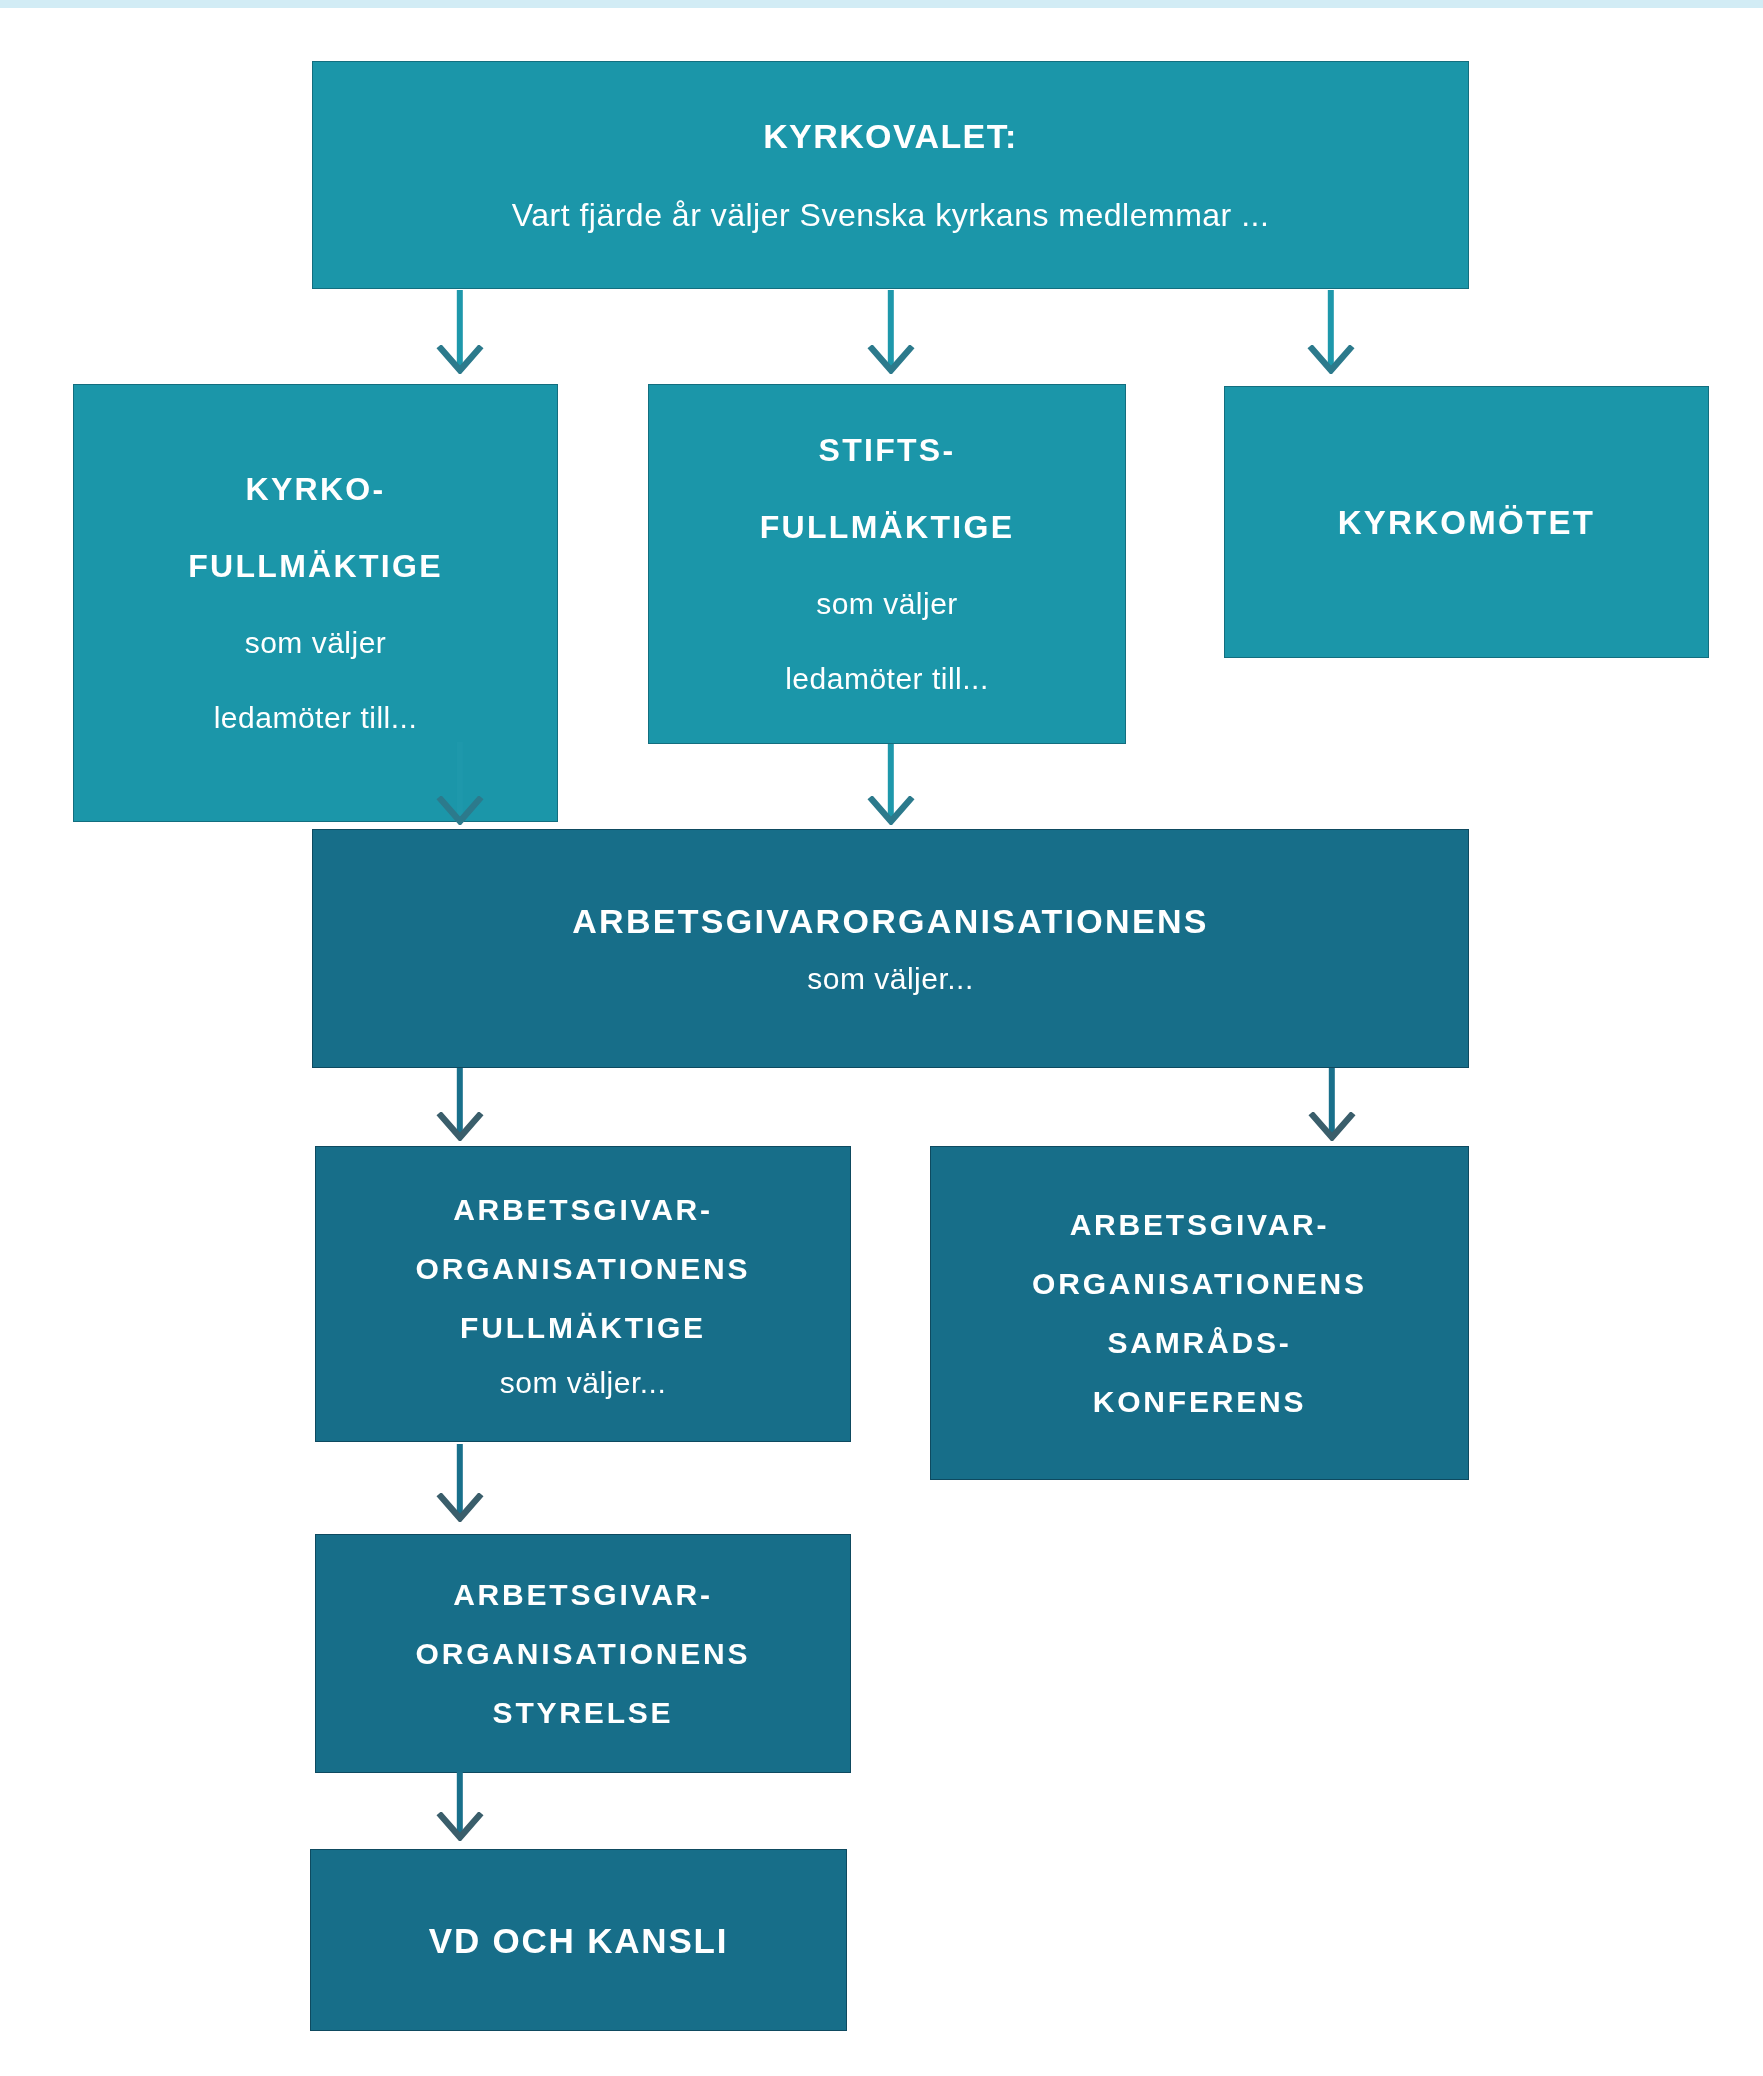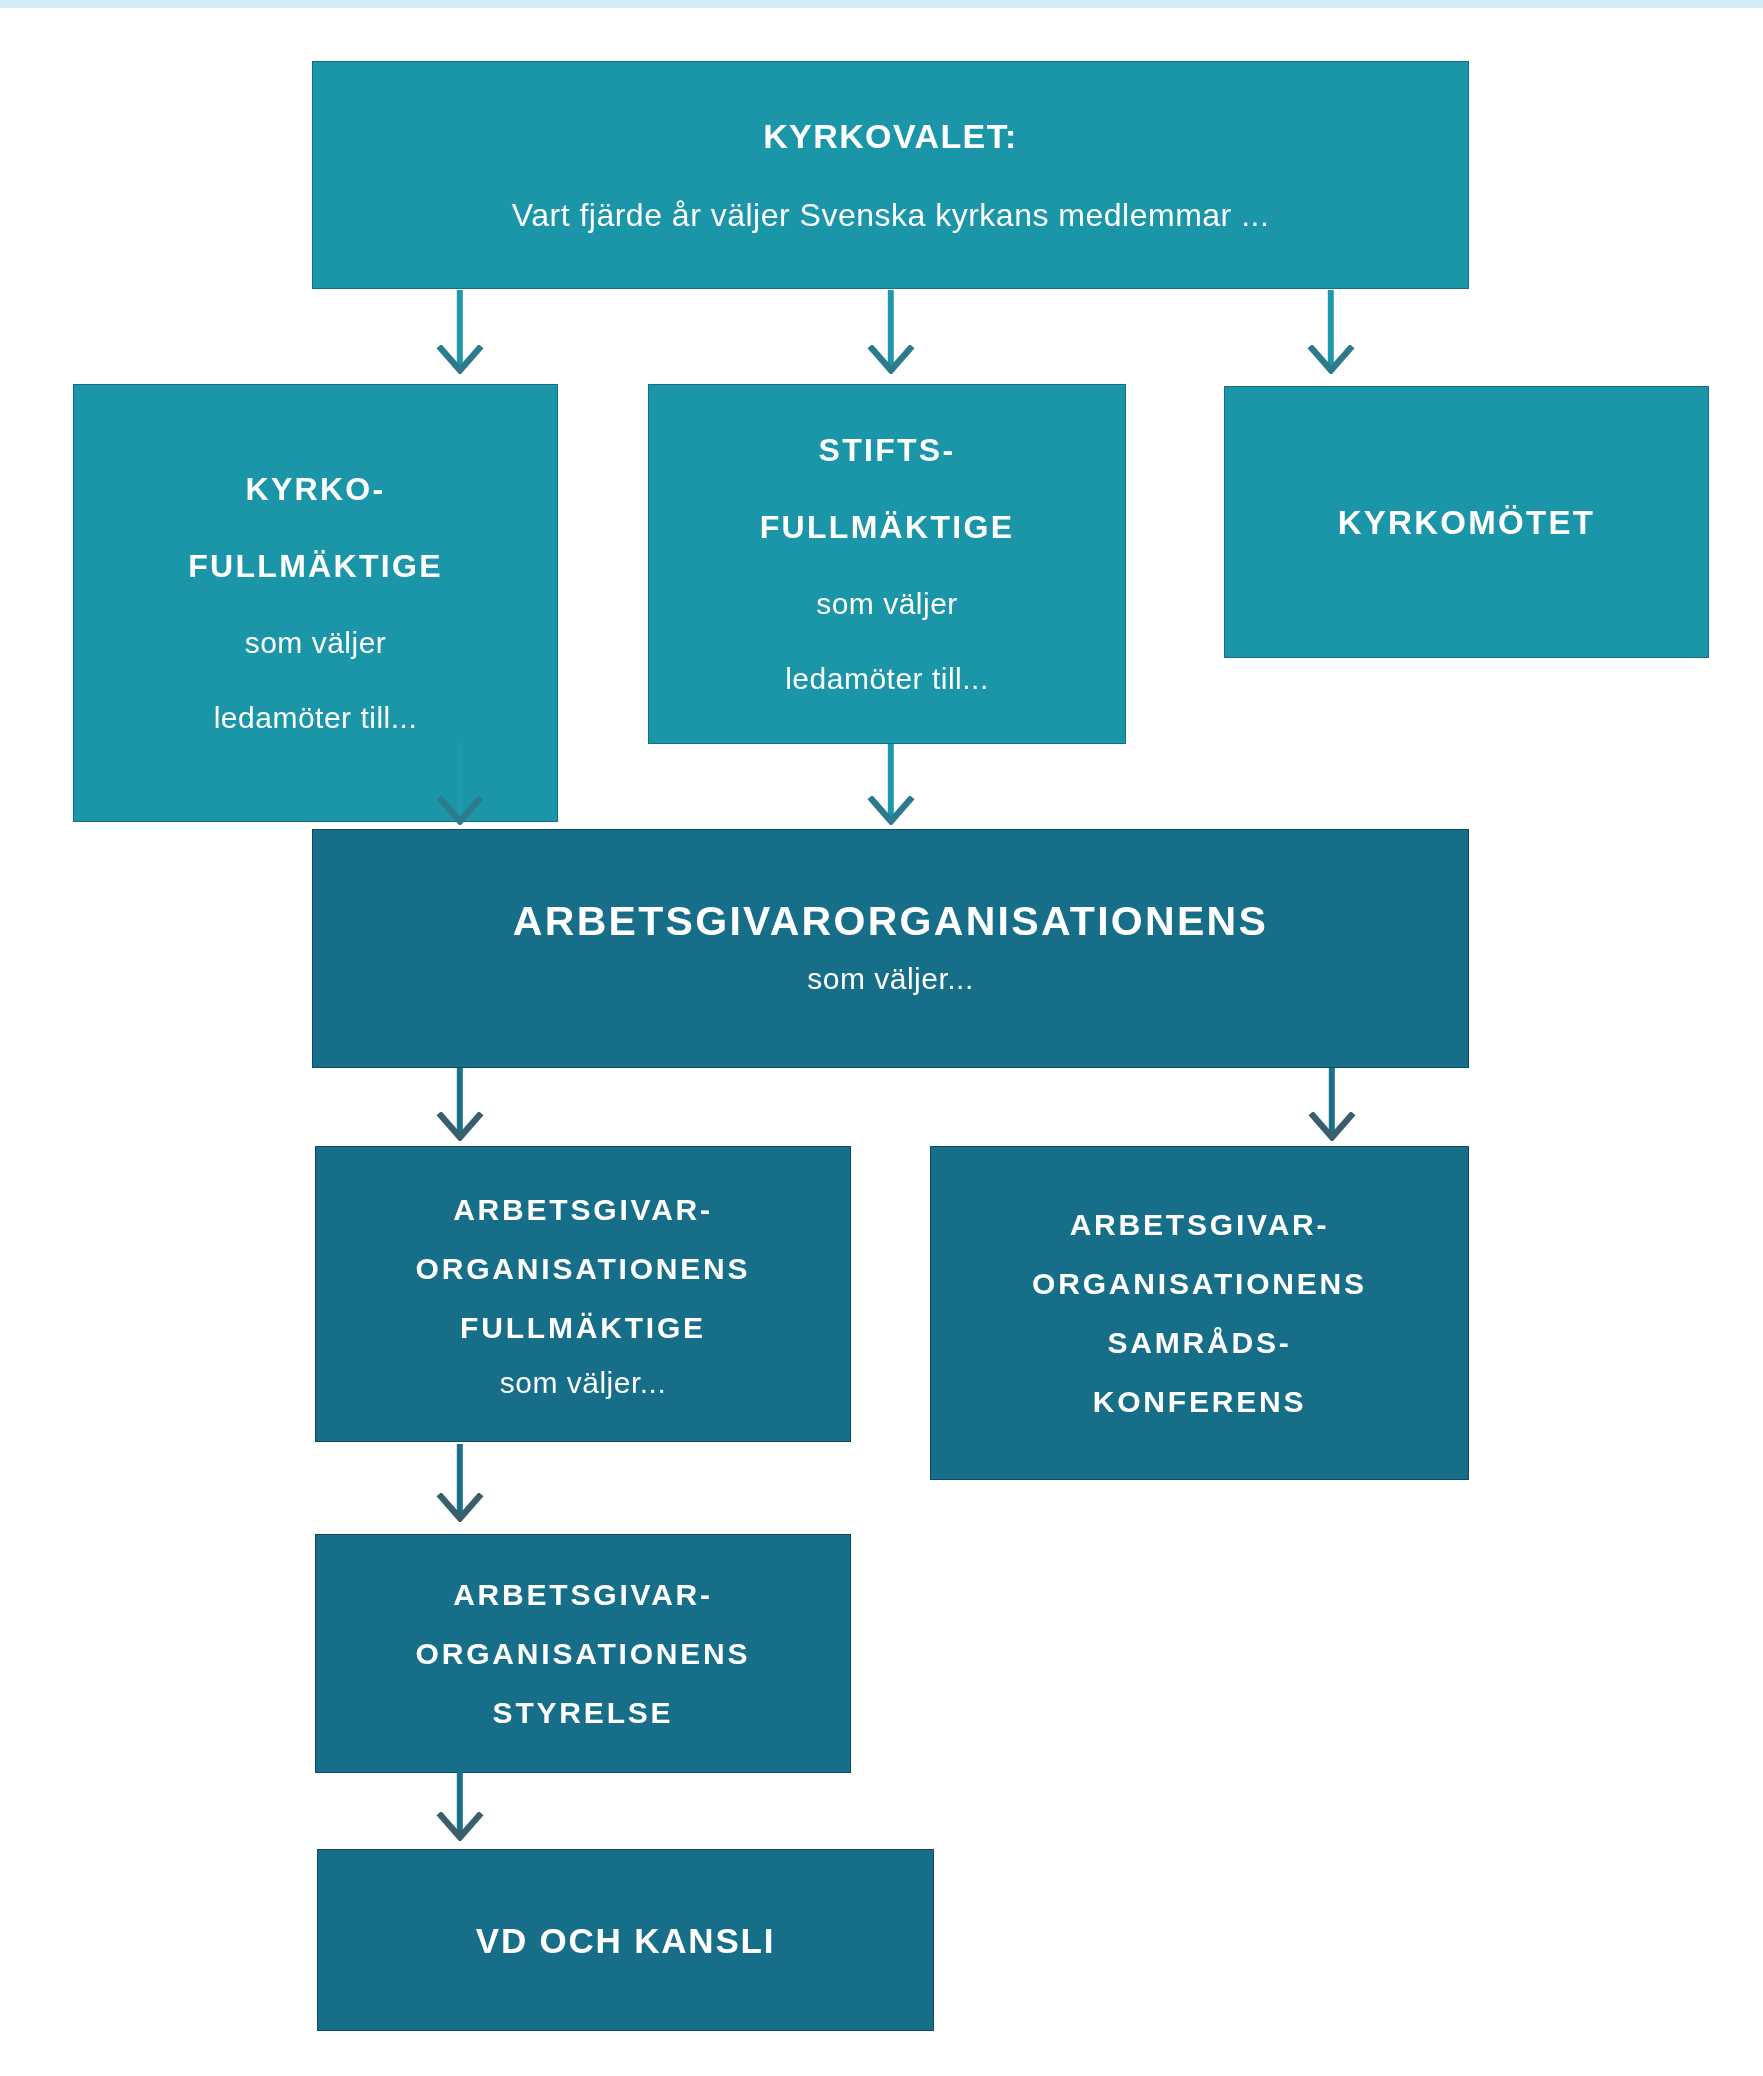--- a/index.html
+++ b/index.html
@@ -12,21 +12,21 @@
     position:absolute;display:flex;flex-direction:column;justify-content:center;align-items:center;
     text-align:center;color:#ffffff;box-sizing:border-box;
   }
   .box.light{background:#1B96A9;border:1.8px solid rgba(12,70,86,0.5);gap:20px;}
   .box.dark{background:#176E89;border:1.8px solid rgba(7,46,62,0.55);}
   .hl{font-weight:bold;font-size:32px;letter-spacing:2.3px;line-height:57px;white-space:nowrap;}
   .sl{font-weight:normal;font-size:30px;letter-spacing:0.5px;line-height:55px;white-space:nowrap;}
   .t-main{font-size:34px;letter-spacing:1.4px;line-height:61px;}
   .t-sub{font-size:32px;line-height:57px;}
   .vd .hl{font-size:35px;letter-spacing:1.8px;}
-  .conf .hl{font-size:41px;letter-spacing:2.3px;line-height:59px;}
+  .conf .hl{font-size:34px;letter-spacing:2.3px;line-height:59px;}
   .r4 .hl{font-size:30px;letter-spacing:2.8px;line-height:59px;}
   .arrow{position:absolute;width:55px;}
   .arrow .shaft{position:absolute;left:50%;transform:translateX(-50%);top:0;bottom:7.3px;width:6.4px;}
   .arrow svg{position:absolute;bottom:0;left:50%;transform:translateX(-50%);}
   .arrow svg polyline{fill:none;stroke-width:7;stroke-linecap:square;}
   .arrow.light .shaft{background:#1E98AB;}
   .arrow.light svg polyline{stroke:#2C7A8C;}
   .arrow.dark .shaft{background:#19708B;}
   .arrow.dark svg polyline{stroke:#3A5E6B;}
 </style>
@@ -136,17 +136,17 @@
     <div class="hl">STYRELSE</div>
   </div>
 
   <div class="arrow dark" style="left:432px;top:1772px;height:69px">
     <div class="shaft"></div>
       <svg width="48" height="29" viewBox="0 0 52 32">
         <polyline points="5,4 26,28 47,4"></polyline>
       </svg>
   </div>
 
-  <div class="box dark vd" style="left:317px;top:1849px;width:617px;height:182px">
+  <div class="box dark vd" style="left:310px;top:1849px;width:537px;height:182px">
     <div class="hl">VD OCH KANSLI</div>
   </div>
 </div>
 
 
 </body></html>

